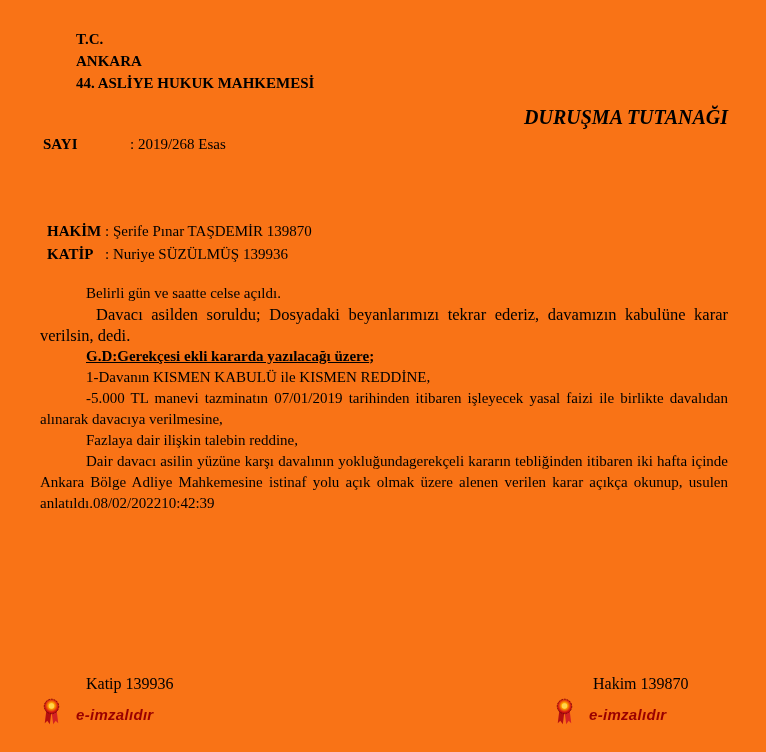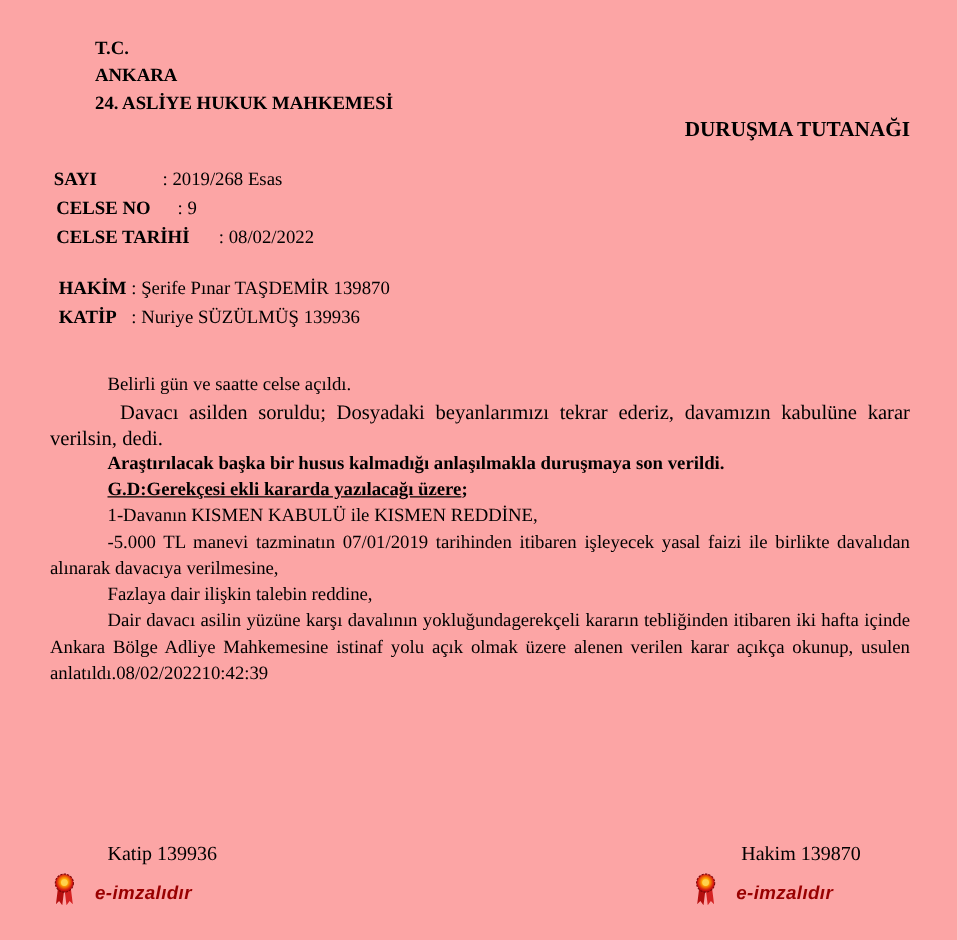--- a/index.html
+++ b/index.html
@@ -5,50 +5,51 @@
   html, body { margin: 0; padding: 0; }
   body {
     width: 766px; height: 752px;
     background: #ffffff;
     font-family: "Liberation Serif", serif;
     color: #000;
   }
   .page {
     position: relative;
     width: 766px; height: 752px;
-    background: #fca5a5;
+    background: #f97316;
     overflow: hidden;
   }
 
   
   .court-header {
     position: absolute; left: 76px; top: 28px;
     font-weight: bold; font-size: 15px; line-height: 22px;
     white-space: nowrap;
   }
   .doc-title {
-    position: absolute; right: 38px; top: 94px;
-    font-weight: bold; font-size: 17px;
+    position: absolute; right: 38px; top: 106px;
+    font-weight: bold; font-size: 20px;
     white-space: nowrap;
+    font-style: italic;
   }
 
   
   .meta-row { white-space: nowrap; font-size: 15px; }
   .meta-row .lbl { font-weight: bold; display: inline-block; }
   .sayi-block  { position: absolute; left: 43px; top: 136px; }
   .sayi-block .lbl { width: 87px; }
   .celse-block { position: absolute; left: 45px; top: 156px; line-height: 23px; }
   .celse-block .lbl-no { width: 97px; }
   .celse-block .lbl-tarih { width: 130px; }
   .officials-block { position: absolute; left: 47px; top: 220px; line-height: 23px; }
   .officials-block .lbl { width: 58px; }
 
   
   .body-block {
-    position: absolute; left: 40px; top: 298px; width: 688px;
+    position: absolute; left: 40px; top: 283px; width: 688px;
     font-size: 15px; line-height: 21px;
     text-align: justify;
     font-family: Liberation Serif, serif;
   }
   .body-block p { margin: 0; text-indent: 46px; }
   .p-big { font-size: 16.5px; text-indent: 56px !important; }
   .p-bold { font-weight: bold; }
   .u { text-decoration: underline; }
 
   
@@ -72,51 +73,42 @@
   .seal-svg { display: block; }
 </style>
 </head>
 <body>
 
 <div class="page">
 
   <div class="court-header">
     <div>T.C.</div>
     <div>ANKARA</div>
-    <div>24. ASLİYE HUKUK MAHKEMESİ</div>
+    <div>44. ASLİYE HUKUK MAHKEMESİ</div>
   </div>
 
   <div class="doc-title">DURUŞMA TUTANAĞI</div>
 
   <div class="sayi-block meta-row">
     <span class="lbl">SAYI</span><span>: 2019/268 Esas</span>
   </div>
 
-  <div class="celse-block">
-    <div class="meta-row">
-      <span class="lbl lbl-no">CELSE NO</span><span>: 9</span>
-    </div>
-    <div class="meta-row">
-      <span class="lbl lbl-tarih">CELSE TARİHİ</span><span>: 08/02/2022</span>
-    </div>
-  </div>
 
   <div class="officials-block">
     <div class="meta-row">
       <span class="lbl">HAKİM</span><span>: Şerife Pınar TAŞDEMİR 139870</span>
     </div>
     <div class="meta-row">
       <span class="lbl">KATİP</span><span>: Nuriye SÜZÜLMÜŞ 139936</span>
     </div>
   </div>
 
   <div class="body-block">
     <p>Belirli gün ve saatte celse açıldı.</p>
     <p class="p-big">Davacı asilden soruldu; Dosyadaki beyanlarımızı tekrar ederiz, davamızın kabulüne karar verilsin, dedi.</p>
-    <p class="p-bold">Araştırılacak başka bir husus kalmadığı anlaşılmakla duruşmaya son verildi.</p>
     <p class="p-bold"><span class="u">G.D:Gerekçesi ekli kararda yazılacağı üzere</span><span>;</span></p>
     <p>1-Davanın KISMEN KABULÜ ile KISMEN REDDİNE,</p>
     <p>-5.000 TL manevi tazminatın 07/01/2019 tarihinden itibaren işleyecek yasal faizi ile birlikte davalıdan alınarak davacıya verilmesine,</p>
     <p>Fazlaya dair ilişkin talebin reddine,</p>
     <p>Dair davacı asilin yüzüne karşı davalının yokluğundagerekçeli kararın tebliğinden itibaren iki hafta içinde Ankara Bölge Adliye Mahkemesine istinaf yolu açık olmak üzere alenen verilen karar açıkça okunup, usulen anlatıldı.08/02/202210:42:39</p>
   </div>
 
   <div class="sig-name sig-katip">Katip 139936</div>
   <div class="sig-name sig-hakim">Hakim 139870</div>
 

